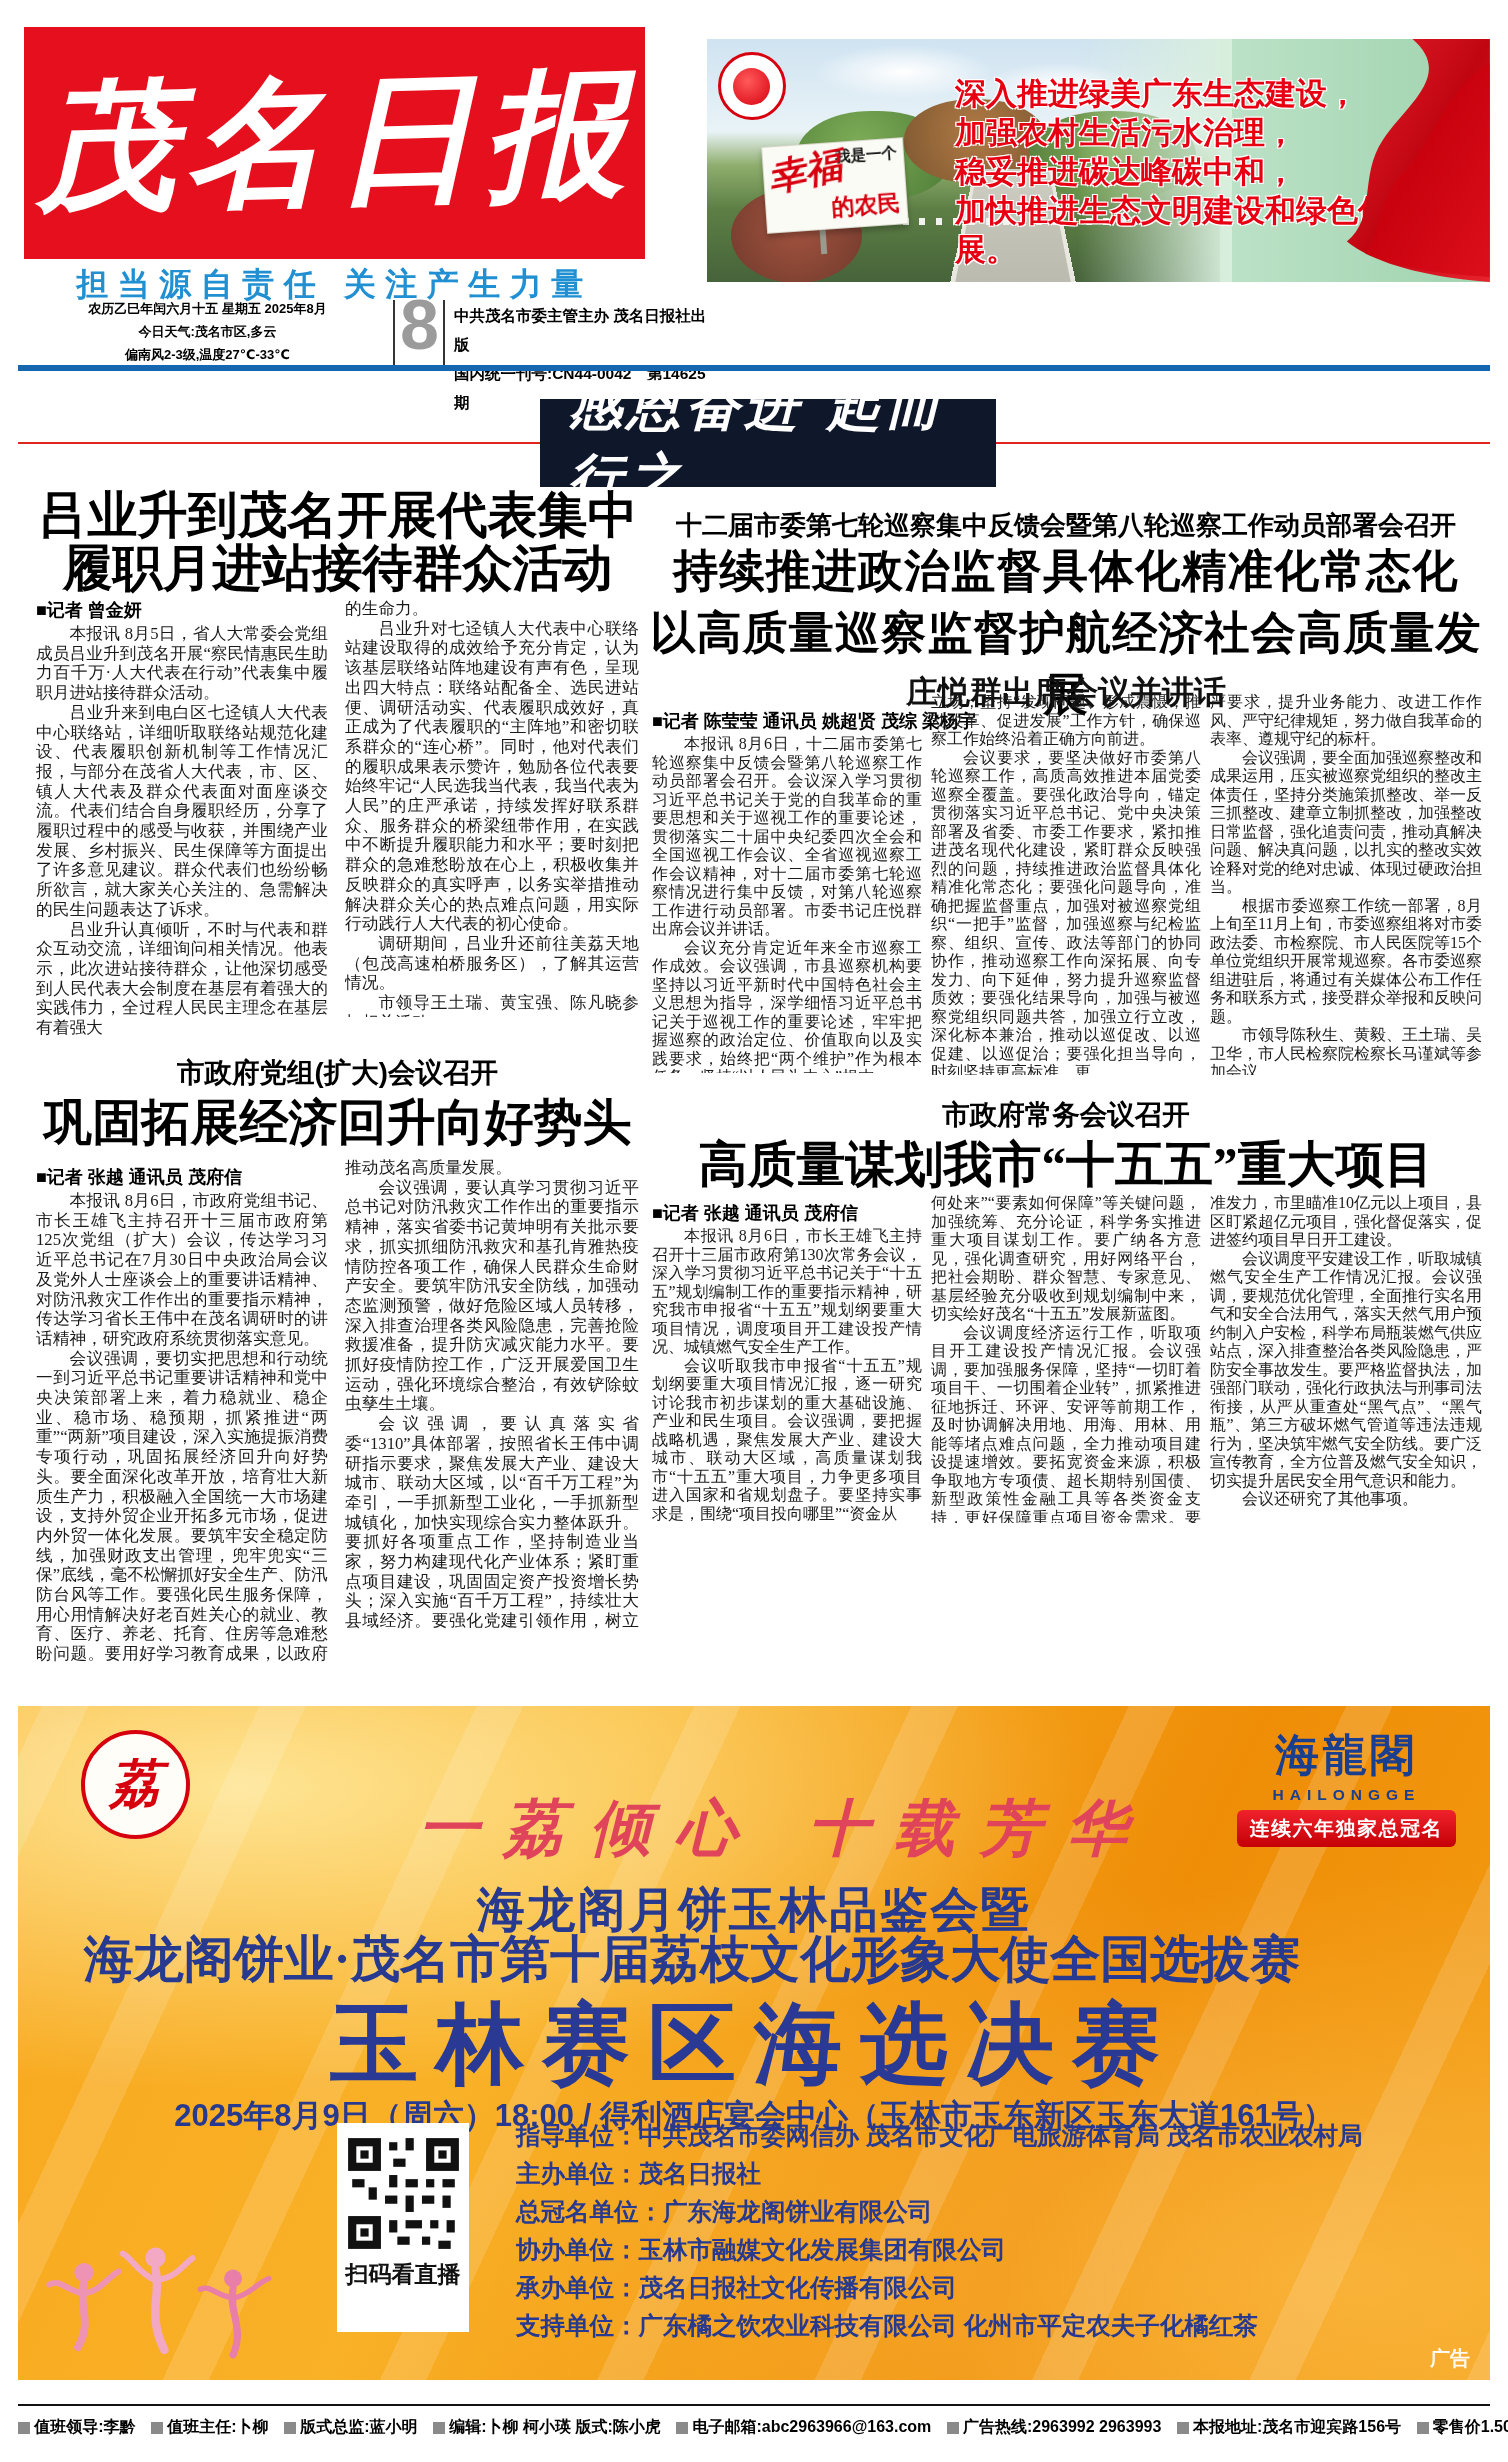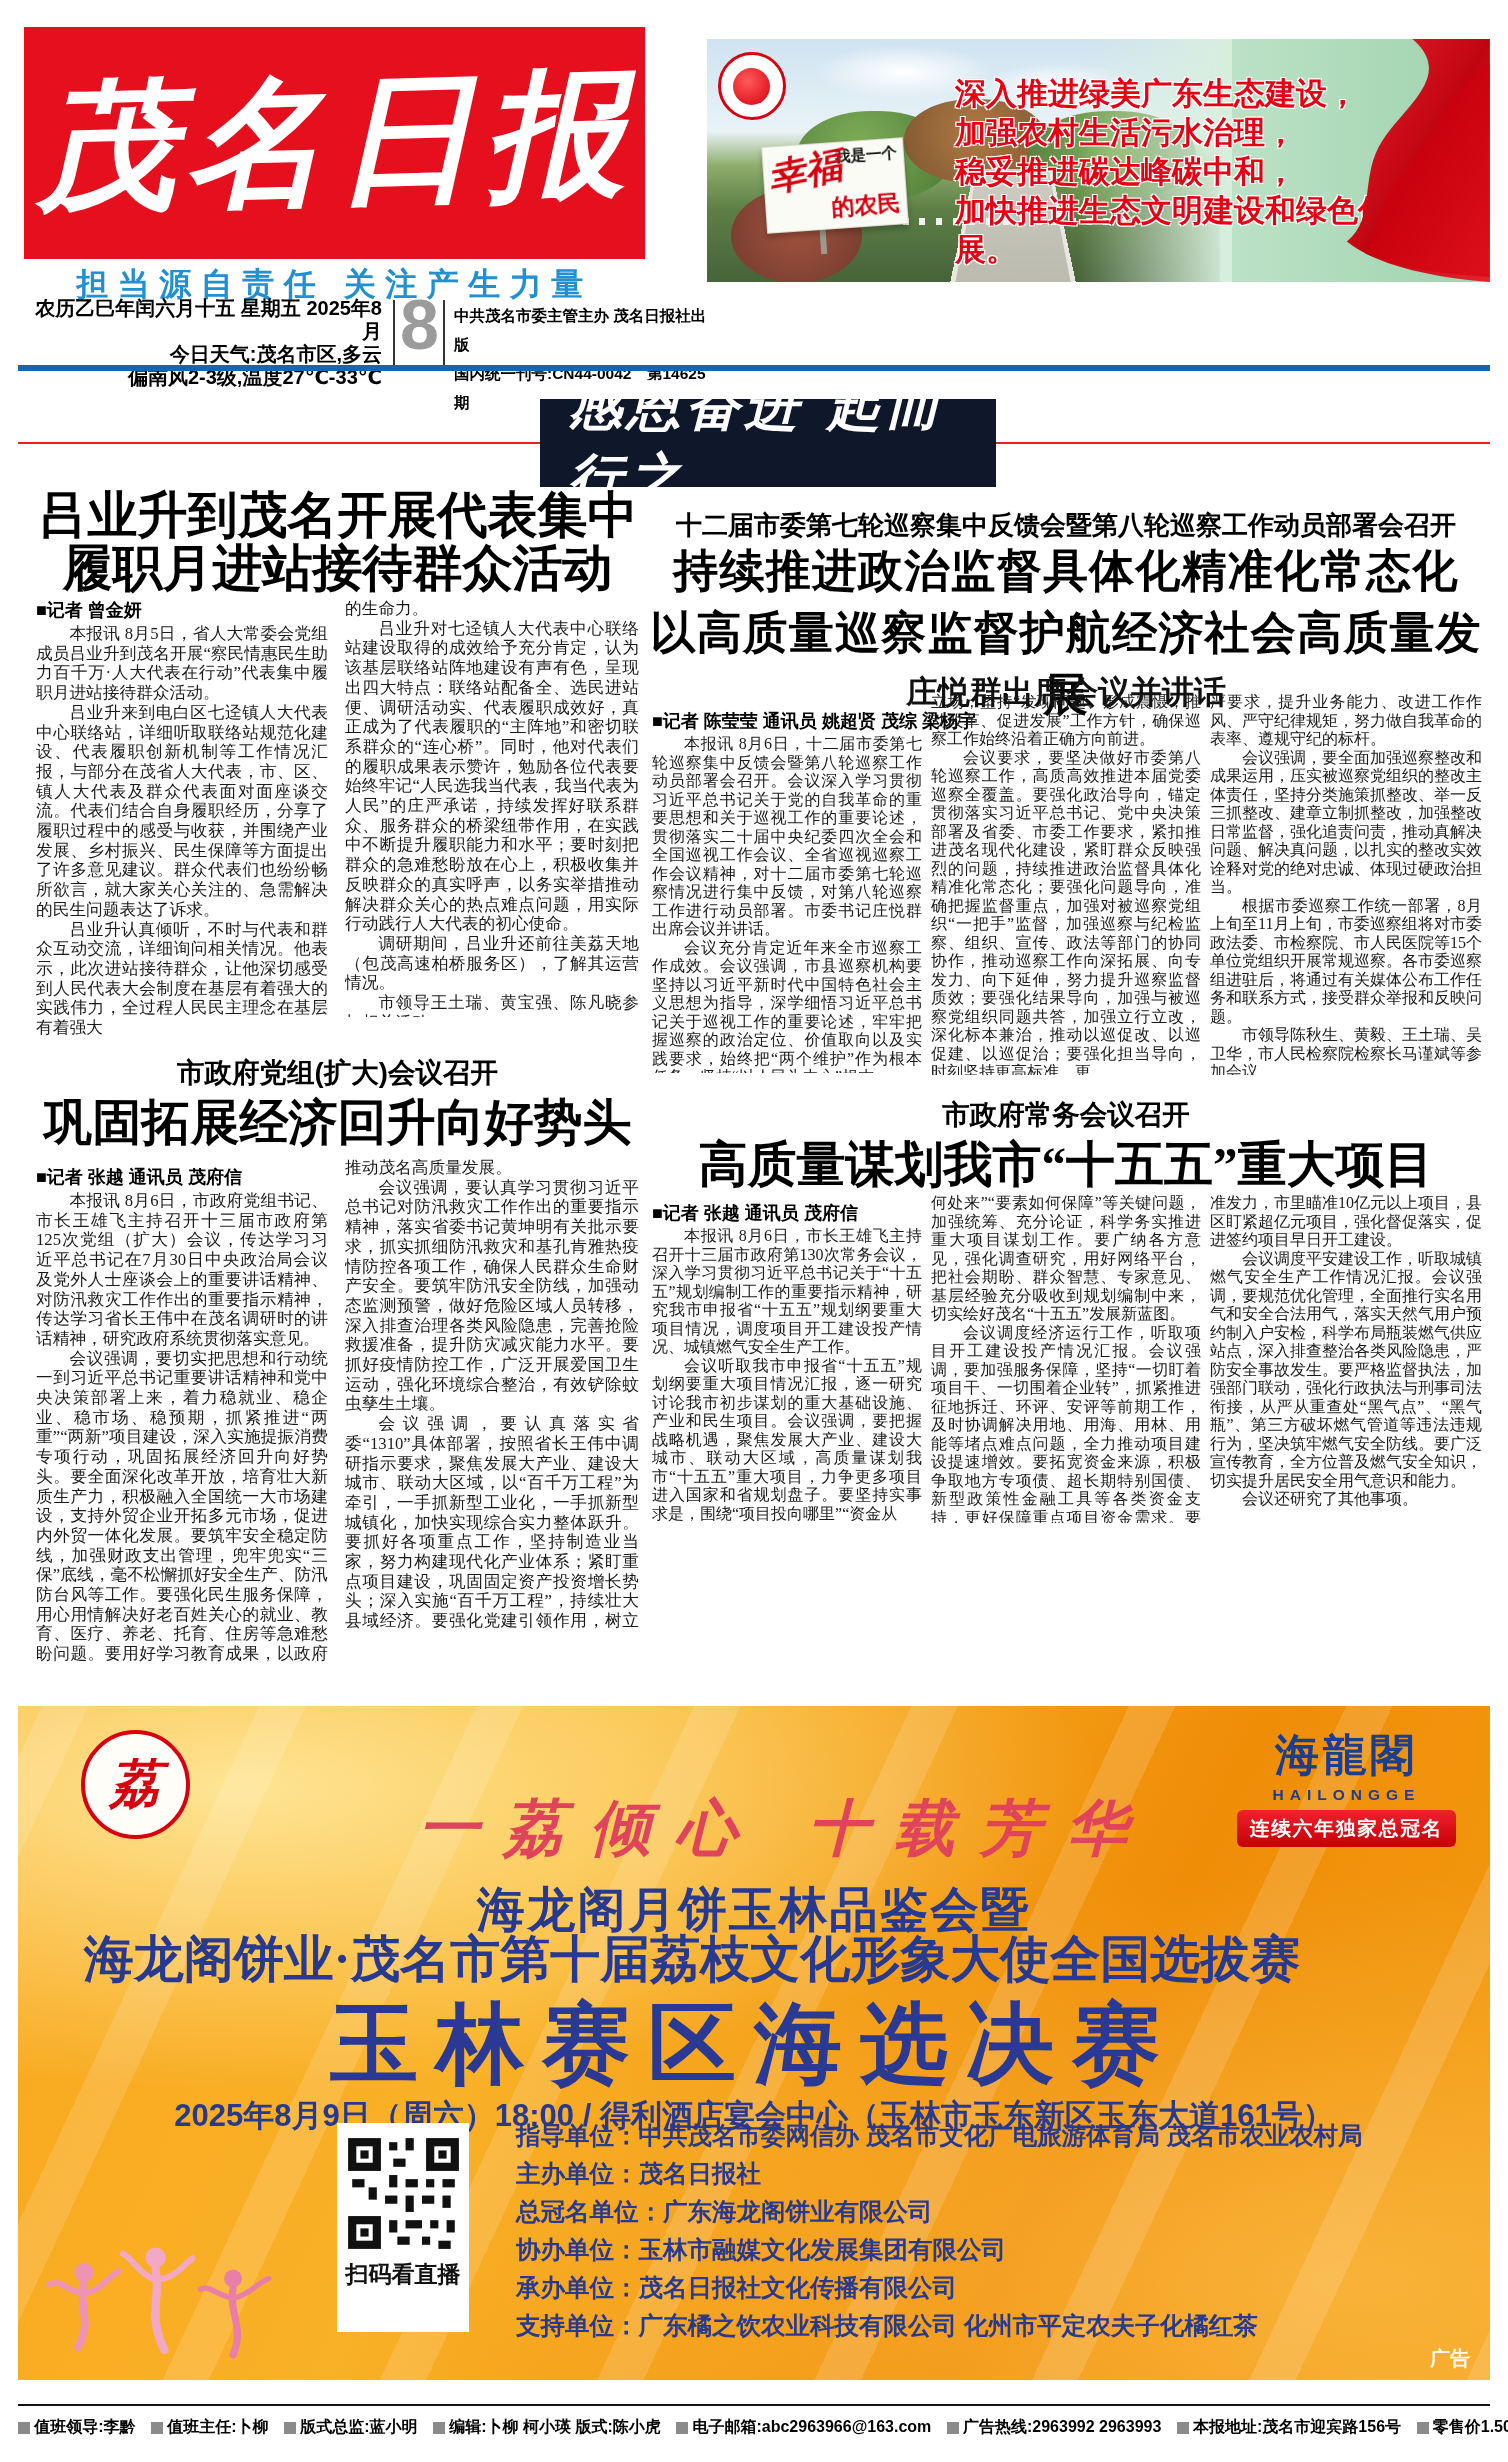--- a/index.html
+++ b/index.html
@@ -7,21 +7,21 @@
         font-family:"Liberation Sans","DejaVu Sans",sans-serif;color:#111;}
   .abs{position:absolute;}
 
   
   .masthead{left:24px;top:27px;width:621px;height:232px;background:#e60f1e;}
   .mast-title{width:100%;height:100%;display:flex;align-items:center;justify-content:center;
       font-family:"DejaVu Serif","Liberation Serif",serif;font-style:italic;font-weight:900;
       color:#fff;font-size:140px;letter-spacing:9.5px;transform:rotate(-1.5deg);}
   .slogan{left:24px;top:263px;width:621px;text-align:center;font-size:32px;font-weight:bold;
       color:#2090d2;letter-spacing:9.5px;}
-  .dateblock{left:33px;top:297px;width:349px;text-align:right;font-size:20px;font-weight:bold;
+  .dateblock{left:33px;top:297px;width:349px;text-align:center;font-size:13px;font-weight:bold;
       line-height:23px;color:#000;}
   .vrule{width:1.8px;height:66px;background:#333;top:300px;}
   .vr1{left:393px;} .vr2{left:443px;}
   .bignum{left:396px;top:285px;width:47px;text-align:center;font-size:70px;font-weight:bold;color:#9b9b9b;}
   .pubblock{left:454px;top:301px;width:257px;font-size:15.5px;font-weight:bold;line-height:29px;color:#000;}
   .bluerule{left:18px;top:365px;width:1472px;height:6px;background:#1766b0;}
 
   
   .eco{left:707px;top:39px;width:783px;height:243px;overflow:hidden;
        background:linear-gradient(90deg,#cfe7d6 0%,#d8eedd 35%,#b9e0c4 70%,#9fd3ae 100%);}

